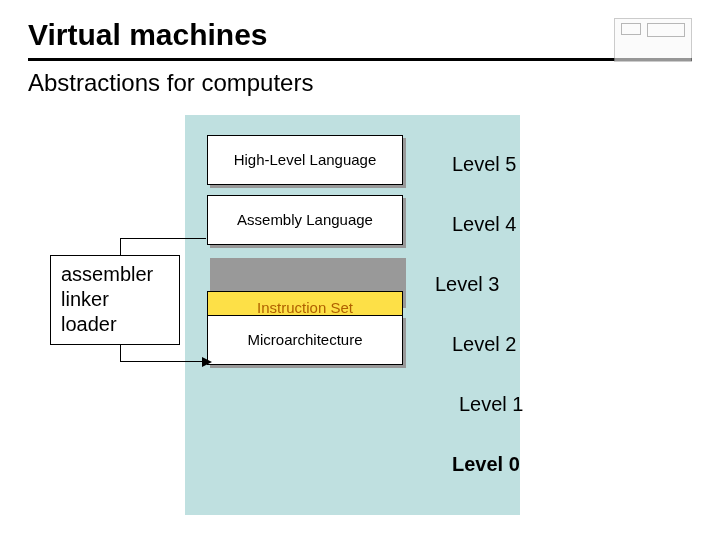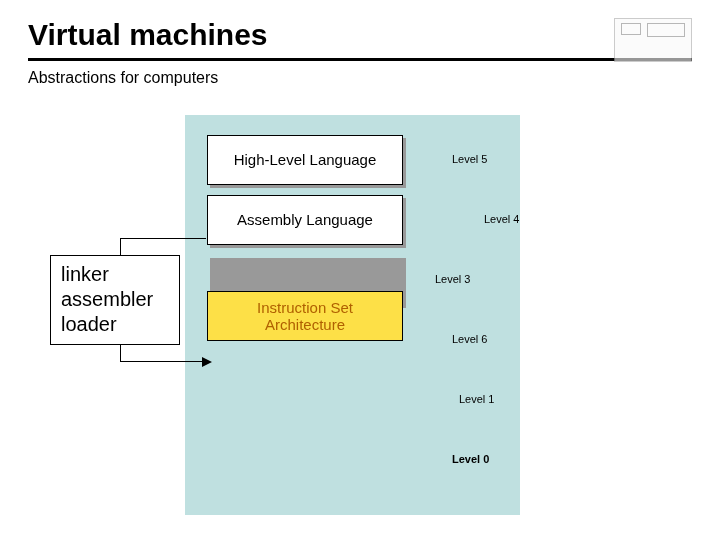--- a/index.html
+++ b/index.html
@@ -24,21 +24,21 @@
     font-weight: bold;
     color: #000;
     margin-bottom: 6px;
   }
   .hr {
     border: none;
     border-top: 3px solid #000;
     margin: 0 0 8px 0;
   }
   .subtitle {
-    font-size: 16px;
+    font-size: 24px;
     font-weight: normal;
     color: #000;
   }
   .corner-deco {
     position: absolute;
     top: 18px;
     right: 28px;
     width: 78px;
     height: 44px;
     border: 1px solid #aaa;
@@ -102,21 +102,21 @@
     padding: 2px;
   }
   .stack-item.highlight .stack-face {
     background: #fde047;
     color: #b06000;
     margin-top: 36px;
   }
   .level-label {
     position: absolute;
     font-family: Arial, sans-serif;
-    font-size: 11px;
+    font-size: 20px;
     color: #000;
     white-space: nowrap;
   }
   .callout-box {
     position: absolute;
     left: 50px;
     top: 255px;
     width: 130px;
     height: 90px;
     background: #fff;
@@ -169,40 +169,44 @@
       <div class="stack-item">
         <div class="stack-shadow"></div>
         <div class="stack-face">High-Level Language</div>
       </div>
       <div class="level-label" style="left:245px; top:18px;">Level 5</div>
 
       <div class="stack-item">
         <div class="stack-shadow"></div>
         <div class="stack-face">Assembly Language</div>
       </div>
-      <div class="level-label" style="left:245px; top:78px;margin-left:32px;">Level 4</div>
+      <div class="level-label" style="left:245px; top:78px;">Level 4</div>
 
       <div class="level-label" style="left:228px; top:138px;">Level 3</div>
 
       <div class="stack-item highlight">
         <div class="stack-shadow"></div>
         <div class="stack-face">Instruction Set<br>Architecture</div>
       </div>
-      <div class="level-label" style="left:245px; top:198px;">Level 6</div>
-
+      <div class="level-label" style="left:245px; top:198px;">Level 2</div>
+
+      <div class="stack-item">
+        <div class="stack-shadow"></div>
+        <div class="stack-face">Microarchitecture</div>
+      </div>
       <div class="level-label" style="left:245px; top:258px;margin-left:7px;">Level 1</div>
 
       <div class="level-label" style="left:245px; top:318px;font-weight:bold;">Level 0</div>
 
     </div>
   </div>
 
   <div class="callout-box">
+    <div>assembler</div>
     <div>linker</div>
-    <div>assembler</div>
     <div>loader</div>
   </div>
 
   <div class="connector-top"></div>
   <div class="connector-bot"></div>
   <div class="arrowhead" style="left:202px; top:357px;"></div>
 
 </div>
 
 </body></html>

